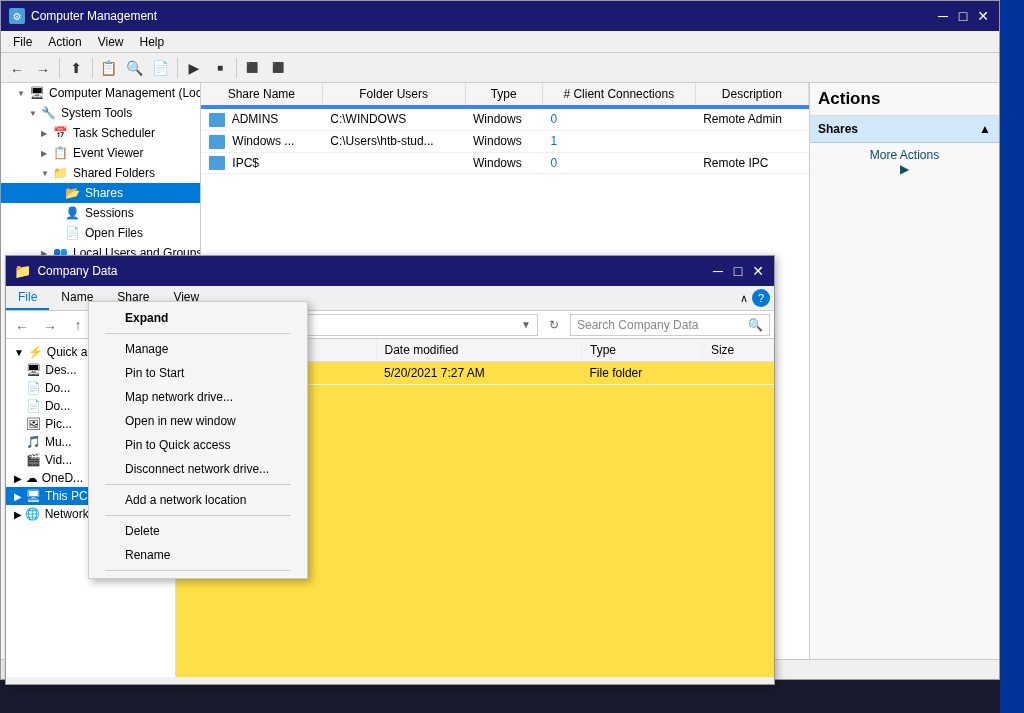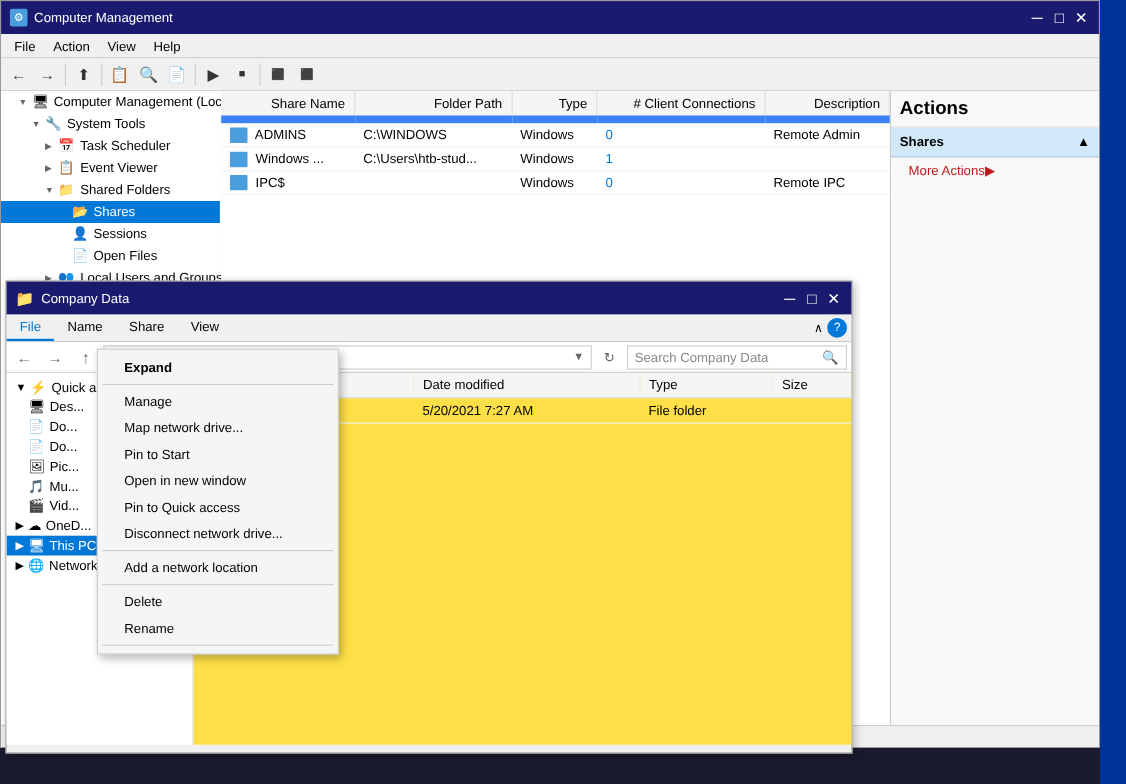--- a/index.html
+++ b/index.html
@@ -137,24 +137,24 @@
       overflow: auto;
     }
 
     
     .share-table {
       width: 100%;
       border-collapse: collapse;
     }
     .share-table th {
       background: #f5f5f5;
-      border-bottom: 7px solid #3b82f6;
+      border-bottom: 4px solid #3b82f6;
       border-right: 1px solid #ddd;
       padding: 4px 8px;
-      text-align: right;
+      text-align: center;
       font-weight: normal;
       font-size: 12px;
       cursor: pointer;
       white-space: nowrap;
     }
     .share-table td {
       padding: 3px 8px;
       border-bottom: 1px solid #f0f0f0;
       font-size: 12px;
       white-space: nowrap;
@@ -182,25 +182,26 @@
       padding: 6px 8px;
       background: #d0e8f8;
       border-bottom: 1px solid #b0c8e0;
       font-size: 12px;
       font-weight: bold;
       cursor: pointer;
     }
     .actions-item {
       display: flex;
       align-items: center;
-      justify-content: flex-start;
+      justify-content: flex-end;
       padding: 5px 16px;
       font-size: 12px;
       cursor: pointer;
-      color: #b91c1c;
+      color: #0c4a6e;
+      flex-direction: column;
     }
 
     
     .cd-window {
       position: absolute;
       top: 255px;
       left: 5px;
       width: 770px;
       height: 430px;
       background: #f0f0f0;
@@ -341,28 +342,28 @@
     .file-table td {
       padding: 4px 8px;
       font-size: 12px;
       border-bottom: 1px solid #f5f5f5;
       white-space: nowrap;
     }
 
     
     .context-menu {
       position: absolute;
-      top: 317px;
+      top: 301px;
       left: 88px;
       width: 220px;
       background: #f5f5f5;
       border: 1px solid #ccc;
       box-shadow: 3px 3px 8px rgba(0,0,0,0.3);
       z-index: 100;
-      padding: 4px 4px;
+      padding: 4px 16px;
     }
     .ctx-item {
       padding: 5px 20px;
       font-size: 12px;
       cursor: pointer;
       color: #000;
       display: flex;
       align-items: center;
       justify-content: space-between;
     }
@@ -500,21 +501,21 @@
         <span class="tree-icon">👥</span>
         <span>Local Users and Groups</span>
       </div>
     </div>
 
     <div class="cm-center-pane">
       <table class="share-table">
         <thead>
           <tr>
             <th>Share Name</th>
-            <th>Folder Path</th>
+            <th>Folder Users</th>
             <th>Type</th>
             <th># Client Connections</th>
             <th>Description</th>
           </tr>
         </thead>
         <tbody>
           <tr>
             <td>
               <span class="icon-share" style="display:inline-block;width:16px;height:14px;background:#4a9edd;border-radius:1px;vertical-align:middle;margin-right:4px;"></span>
               <span>ADMINS</span>
@@ -681,24 +682,24 @@
 
 <div class="context-menu">
   <div class="ctx-item bold">
     <span>Expand</span>
   </div>
   <div class="ctx-separator"></div>
   <div class="ctx-item">
     <span>Manage</span>
   </div>
   <div class="ctx-item">
+    <span>Pin to Start</span>
+  </div>
+  <div class="ctx-item">
     <span>Map network drive...</span>
-  </div>
-  <div class="ctx-item">
-    <span>Pin to Start</span>
   </div>
   <div class="ctx-item">
     <span>Open in new window</span>
   </div>
   <div class="ctx-item">
     <span>Pin to Quick access</span>
   </div>
   <div class="ctx-item">
     <span>Disconnect network drive...</span>
   </div>

